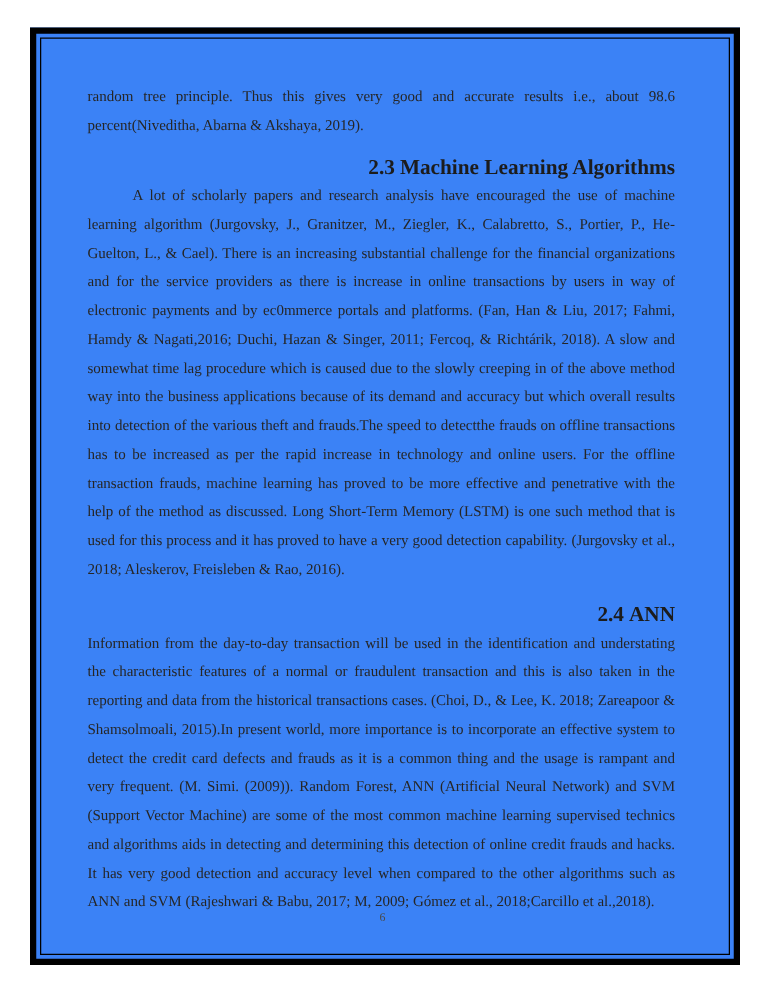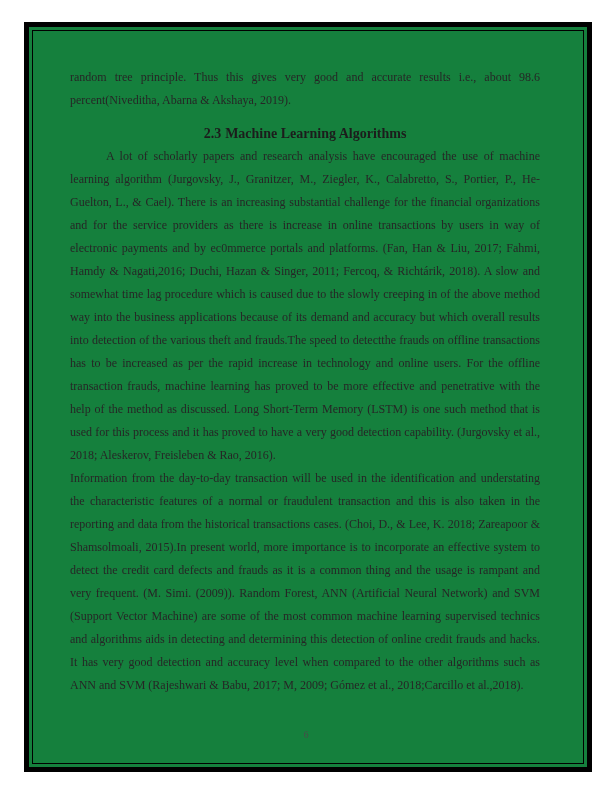--- a/index.html
+++ b/index.html
@@ -15,21 +15,21 @@
     overflow: hidden;
   }
   .outer-frame {
     position: absolute;
     left: 24px;
     top: 22px;
     width: 568px;
     height: 750px;
     border: 5px solid #000000;
     box-sizing: border-box;
-    background: #15803d;
+    background: #3b82f6;
     padding-left: 20px;
   }
   .inner-frame {
     position: absolute;
     left: 3px;
     top: 3px;
     right: 3px;
     bottom: 3px;
     border: 1px solid #000000;
   }
@@ -47,25 +47,25 @@
     overflow: hidden;
   }
   .para {
     margin: 0;
   }
   .para.indent {
     text-indent: 36px;
     font-family: Liberation Serif, serif;
   }
   .heading {
-    font-size: 14px;
+    font-size: 17px;
     line-height: 23px;
     font-weight: bold;
     margin: 0;
-    text-align: center;
+    text-align: right;
     color: #1c1c1c;
   }
   .heading.h23 { margin-top: 10px; }
   .heading.h24 { margin-top: 13px; }
   .heading .hnum { margin-right: 4px; }
   .page-footer {
     position: absolute;
     left: 0;
     top: 729px;
     width: 612px;
@@ -81,20 +81,21 @@
 <div class="outer-frame">
   <div class="inner-frame">
     <div class="content">
 
       <p class="para">random tree principle. Thus this gives very good and accurate results i.e., about 98.6 percent(Niveditha, Abarna &amp; Akshaya, 2019).</p>
 
       <h2 class="heading h23"><span class="hnum">2.3</span><span>Machine Learning Algorithms</span></h2>
 
       <p class="para indent">A lot of scholarly papers and research analysis have encouraged the use of machine learning algorithm (Jurgovsky, J., Granitzer, M., Ziegler, K., Calabretto, S., Portier, P., He-Guelton, L., &amp; Cael). There is an increasing substantial challenge for the financial organizations and for the service providers as there is increase in online transactions by users in way of electronic payments and by ec0mmerce portals and platforms. (Fan, Han &amp; Liu, 2017; Fahmi, Hamdy &amp; Nagati,2016; Duchi, Hazan &amp; Singer, 2011; Fercoq, &amp; Richtárik, 2018). A slow and somewhat time lag procedure which is caused due to the slowly creeping in of the above method way into the business applications because of its demand and accuracy but which overall results into detection of the various theft and frauds.The speed to detectthe frauds on offline transactions has to be increased as per the rapid increase in technology and online users. For the offline transaction frauds, machine learning has proved to be more effective and penetrative with the help of the method as discussed. Long Short-Term Memory (LSTM) is one such method that is used for this process and it has proved to have a very good detection capability. (Jurgovsky et al., 2018; Aleskerov, Freisleben &amp; Rao, 2016).</p>
 
+      <h2 class="heading h24"><span class="hnum">2.4</span><span>ANN</span></h2>
 
       <p class="para">Information from the day-to-day transaction will be used in the identification and understating the characteristic features of a normal or fraudulent transaction and this is also taken in the reporting and data from the historical transactions cases. (Choi, D., &amp; Lee, K. 2018; Zareapoor &amp; Shamsolmoali, 2015).In present world, more importance is to incorporate an effective system to detect the credit card defects and frauds as it is a common thing and the usage is rampant and very frequent. (M. Simi. (2009)). Random Forest, ANN (Artificial Neural Network) and SVM (Support Vector Machine) are some of the most common machine learning supervised technics and algorithms aids in detecting and determining this detection of online credit frauds and hacks. It has very good detection and accuracy level when compared to the other algorithms such as ANN and SVM (Rajeshwari &amp; Babu, 2017; M, 2009; Gómez et al., 2018;Carcillo et al.,2018).</p>
 
     </div>
   </div>
 </div>
 
 <div class="page-footer">6</div>
 
 </body></html>

